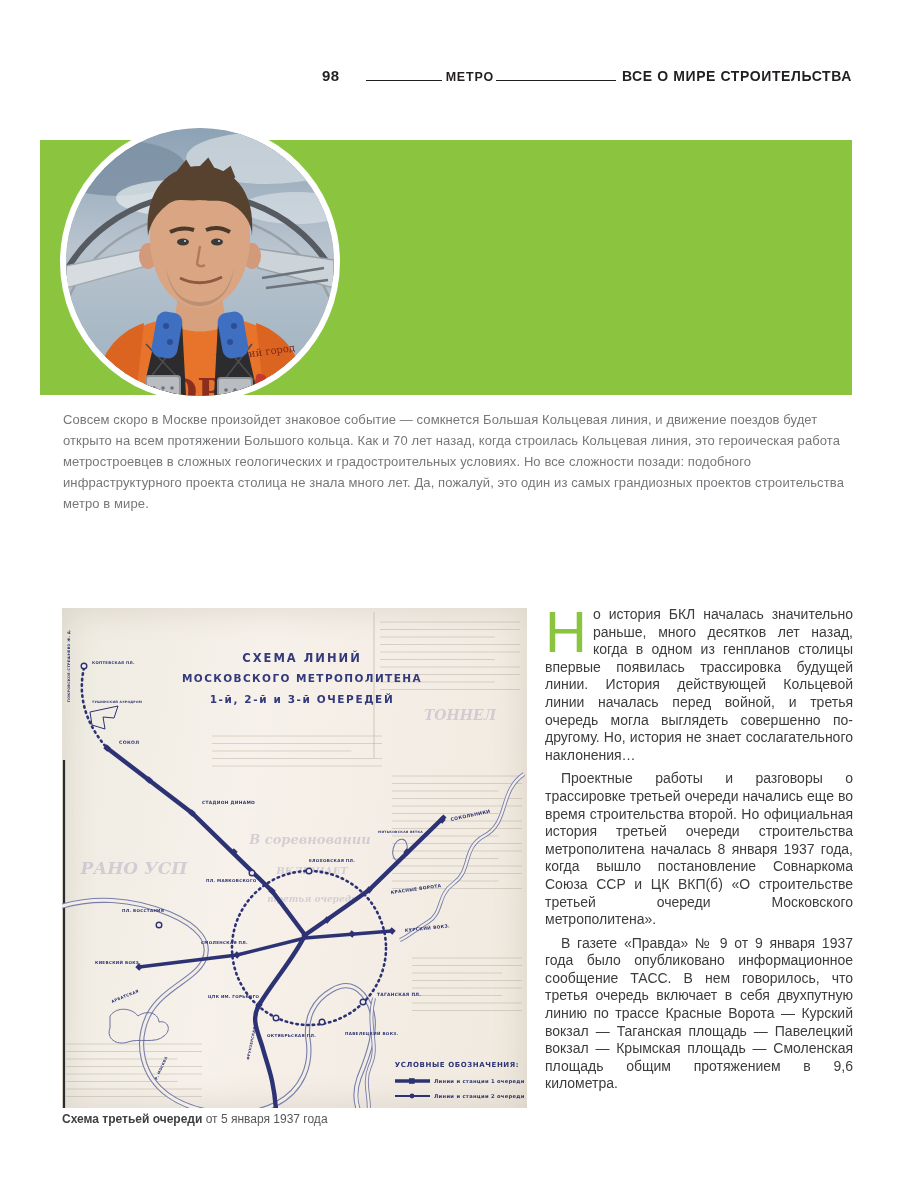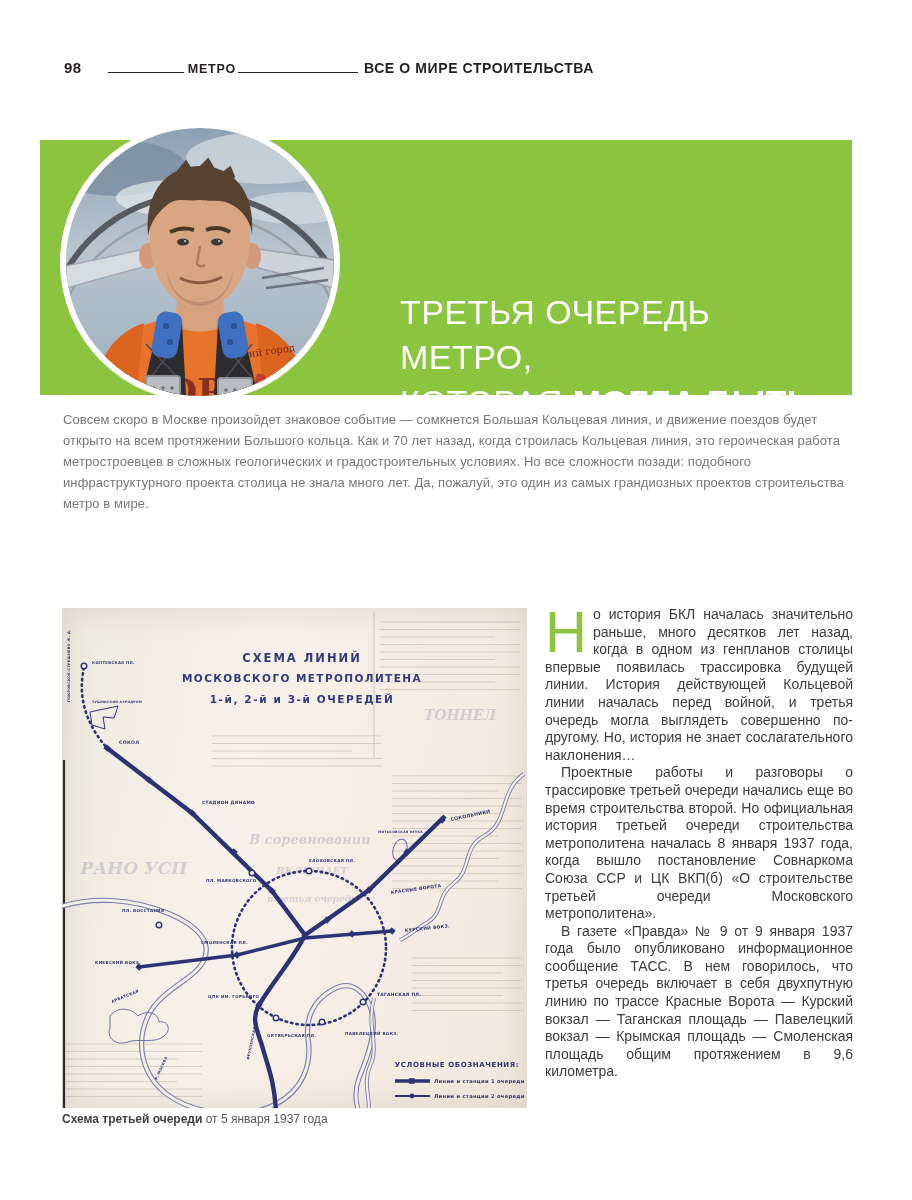--- a/index.html
+++ b/index.html
@@ -1,22 +1,22 @@
 <!DOCTYPE html>
 <html lang="ru"><head>
 <meta charset="utf-8">
 <style>
   html,body{margin:0;padding:0;background:#ffffff;}
   *{box-sizing:border-box;}
   .page{position:relative;width:912px;height:1200px;background:#fff;overflow:hidden;
         font-family:"Liberation Sans",sans-serif;}
 
   
-  .hdr{position:absolute;left:64px;top:56px;width:788px;height:20px;
-       display:flex;align-items:flex-end;color:#231f20;}
+  .hdr{position:absolute;left:64px;top:64px;width:788px;height:20px;
+       display:flex;align-items:flex-end;color:#231f20;justify-content:flex-end;}
   .hdr .num{font-size:15px;font-weight:700;letter-spacing:.5px;}
   .hdr .rule1{width:76px;border-bottom:1.4px solid #231f20;margin:0 4px 3px 26px;}
   .hdr .sec{font-size:12.5px;font-weight:700;letter-spacing:.8px;}
   .hdr .rule2{width:120px;border-bottom:1.4px solid #231f20;margin:0 6px 3px 2px;}
   .hdr .mag{font-size:14px;font-weight:700;letter-spacing:.6px;}
 
   
   .banner{position:absolute;left:40px;top:140px;width:812px;height:255px;background:#8bc540;}
   .photo-wrap{position:absolute;left:60px;top:122px;width:280px;height:280px;border-radius:50%;
               background:#fff;display:flex;align-items:center;justify-content:center;}
@@ -36,45 +36,40 @@
            background:linear-gradient(100deg,#eeebe1,#f6f1ea 38%,#f4ede5 68%,#efe9de);
            box-shadow:inset 0 0 34px rgba(118,102,78,.18);}
   .map-fig svg{display:block;width:100%;height:100%;}
   .caption{position:absolute;left:62px;top:1112px;font-size:12px;color:#565759;}
   .caption b{color:#3f4042;font-weight:700;}
 
   
   .rightcol{position:absolute;left:545px;top:606px;width:308px;font-size:14px;line-height:17.6px;
             color:#3c3c3e;text-align:justify;}
   .rightcol p{margin:0;}
-  .rightcol .p-indent{text-indent:16px;}
+  .rightcol .p-indent{text-indent:16px;margin-top:6px;}
   .dropcap{float:left;font-size:58px;line-height:46px;width:44px;color:#8bc540;
            font-weight:400;margin:3px 4px 0 0;}
   .colhead{margin:14px 0 6px 0;font-size:17px;line-height:21px;letter-spacing:.6px;
            color:#3f4042;font-weight:400;text-align:left;}
 </style>
 </head>
 <body>
 
 <div class="page">
 
   <div class="hdr">
     <span class="num">98</span>
     <span class="rule1"></span>
     <span class="sec">МЕТРО</span>
     <span class="rule2"></span>
     <span class="mag">ВСЕ О МИРЕ СТРОИТЕЛЬСТВА</span>
   </div>
 
   <div class="banner">
-    <div class="banner-title">
-      <div>ТРЕТЬЯ ОЧЕРЕДЬ МЕТРО,</div>
-      <div><span>КОТОРАЯ </span><b>МОГЛА БЫТЬ</b></div>
-      <div><b>СОВЕРШЕННО ДРУГОЙ...</b></div>
-    </div>
     <div class="author-row">
       <span>
         <svg width="27" height="23" viewBox="0 0 27 23">
           <rect x="1.5" y="5" width="24" height="16.5" rx="2.8" fill="none" stroke="#fff" stroke-width="1.7"></rect>
           <path d="M9 5 L10.6 1.8 H16.6 L18.2 5" fill="none" stroke="#fff" stroke-width="1.7"></path>
           <circle cx="13.5" cy="13" r="4.8" fill="none" stroke="#fff" stroke-width="1.7"></circle>
         </svg>
       </span>
       <span class="nm">Александр “Russos” ПОПОВ</span>
     </div>

